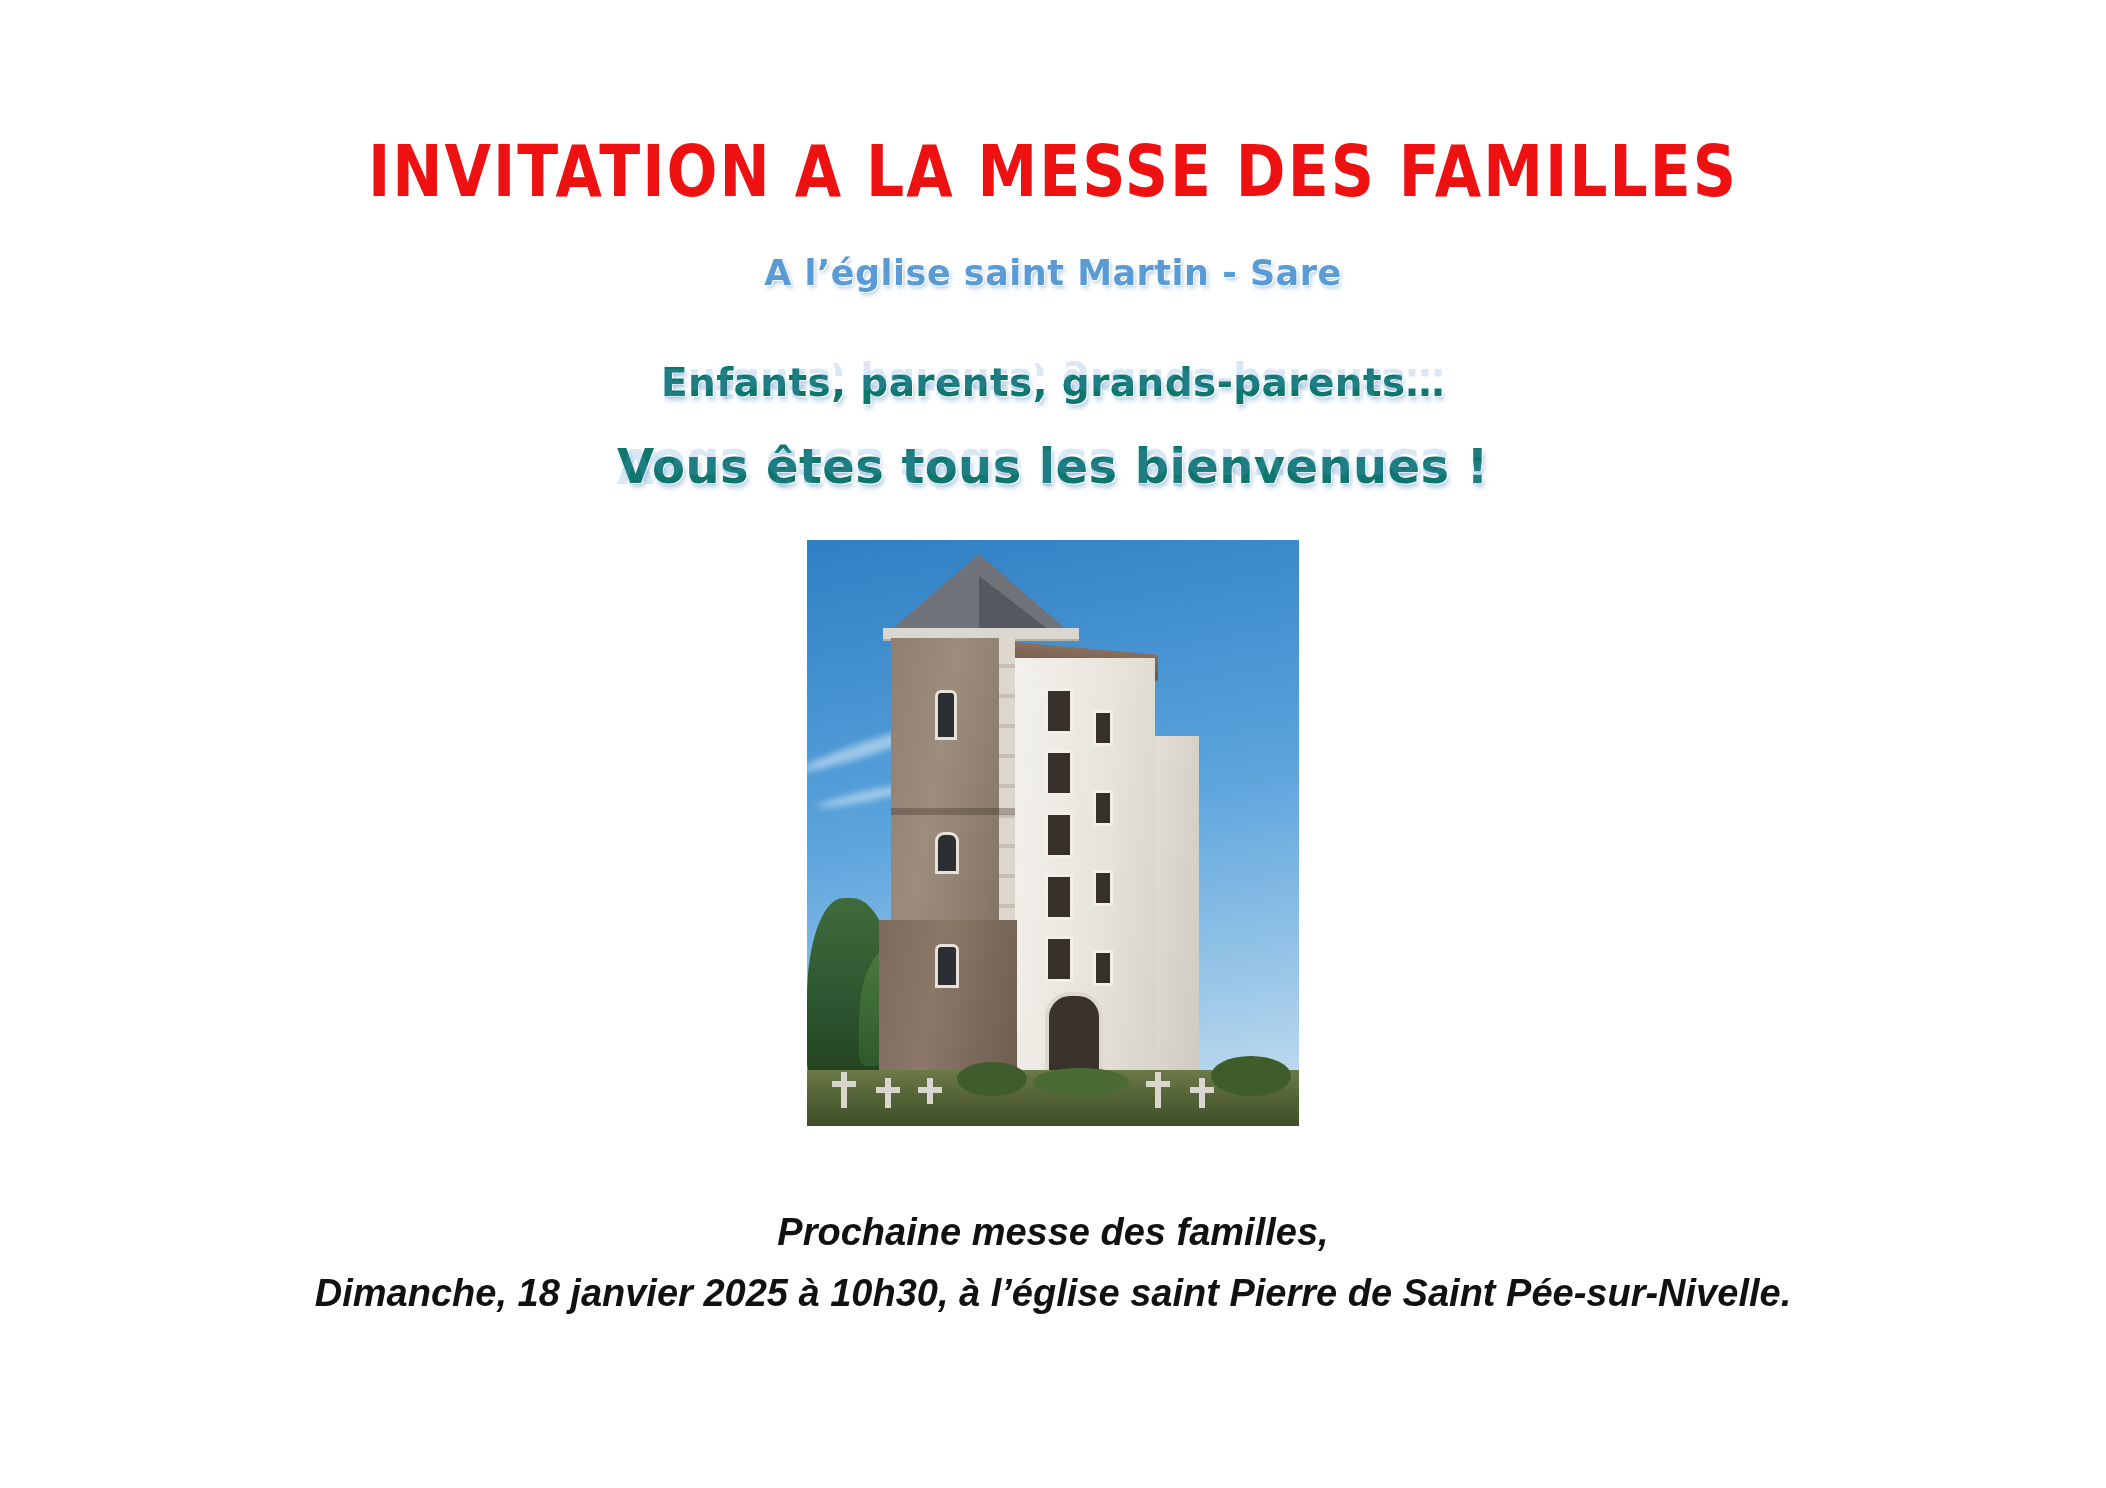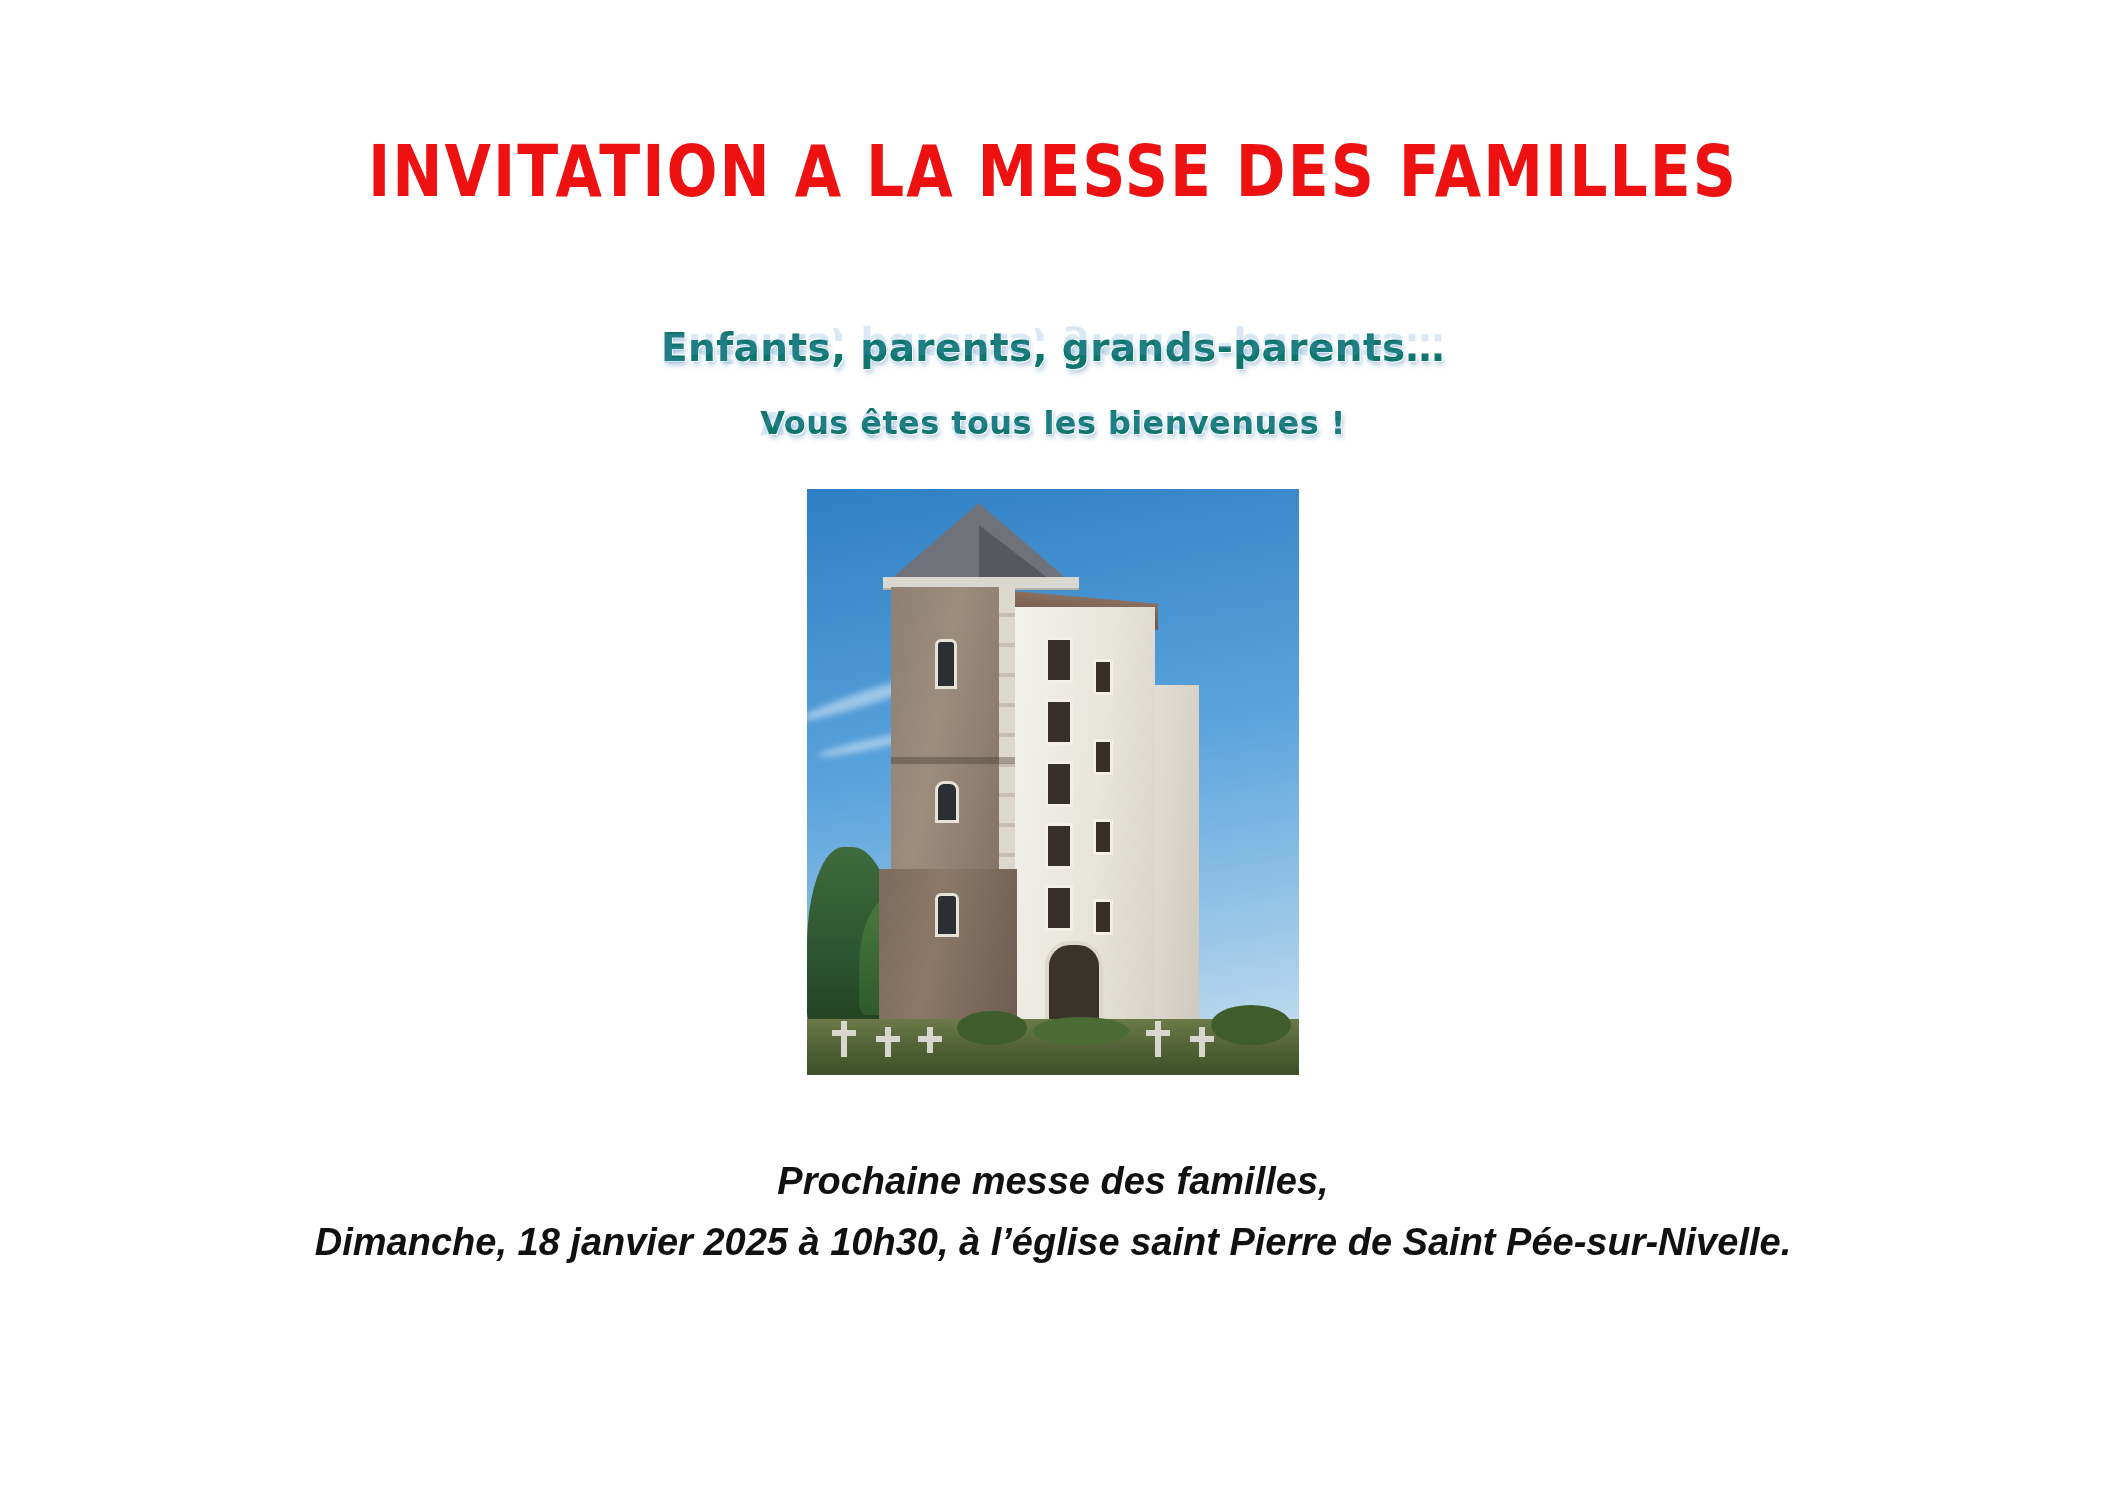--- a/index.html
+++ b/index.html
@@ -69,21 +69,21 @@
     font-size: 39px;
     color: #0f766e;
     line-height: 1.0;
     letter-spacing: 0.4px;
     text-shadow:
        1px 1px 0 #ffffff,
       -1px -1px 0 #ffffff,
        2px 4px 5px rgba(120,165,205,0.6);
   }
   .blue-big.b1 { margin-bottom: 40px; }
-  .blue-big.b2 { font-size: 32px; }
+  .blue-big.b2 { font-size: 48px; }
 
   
   .reflect {
     position: relative;
   }
   .reflect::after {
     content: attr(data-text);
     position: absolute;
     left: 0;
     right: 0;
@@ -335,20 +335,21 @@
   }
 </style>
 </head>
 <body>
 
 <div class="page">
 
   <div class="title">INVITATION A LA MESSE DES FAMILLES</div>
 
   <div class="blue-block">
+    <div class="blue-line l2">A l’église saint Martin - Sare</div>
   </div>
 
   <div class="blue-block2">
     <div class="blue-big b1 reflect" data-text="Enfants, parents, grands-parents…">Enfants, parents, grands-parents…</div>
     <div class="blue-big b2 reflect" data-text="Vous êtes tous les bienvenues !">Vous êtes tous les bienvenues !</div>
   </div>
 
   <div class="photo-wrap">
     <div class="photo">
       <div class="sky"></div>

